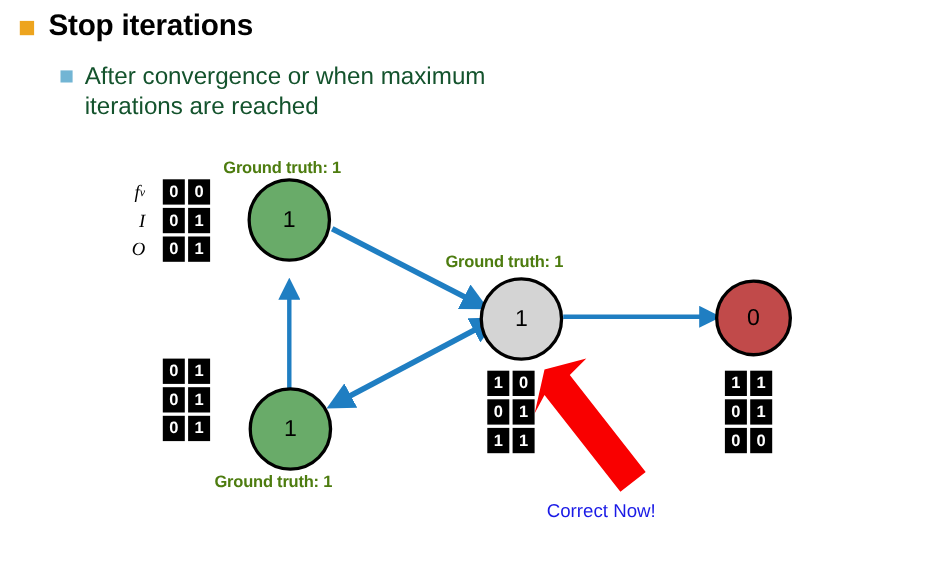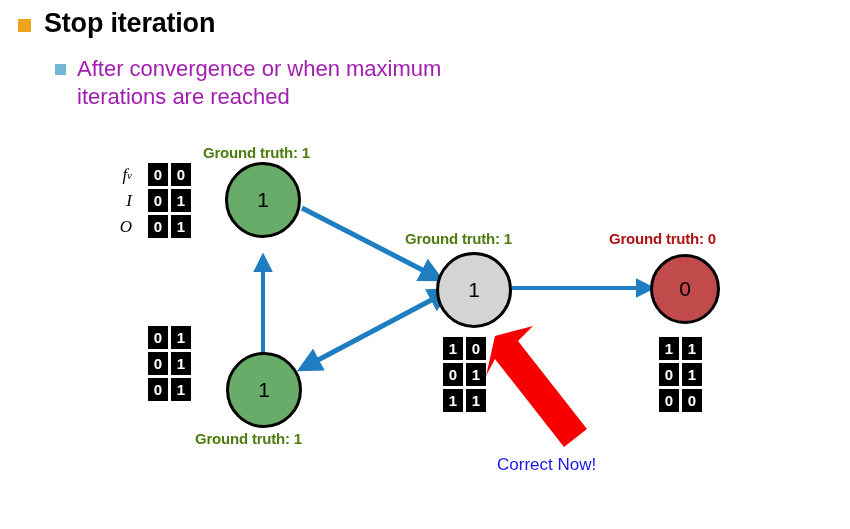--- a/index.html
+++ b/index.html
@@ -13,21 +13,21 @@
   
   .bullet-row{position:absolute;display:flex;align-items:flex-start;}
   .bullet-sq{flex:none;}
   .bullet-sq.l1{width:13px;height:13px;background:#eda41e;margin-top:11px;margin-right:13px;}
   .bullet-sq.l2{width:11px;height:11px;background:#72b5d4;margin-top:9px;margin-right:11px;}
   .title-txt{
     font-size:27px;font-weight:bold;color:#000;line-height:1.12;
     letter-spacing:-0.2px;white-space:nowrap;
   }
   .sub-txt{
-    font-size:22px;font-weight:normal;color:#a21caf;line-height:1.25;
+    font-size:22px;font-weight:normal;color:#14532d;line-height:1.25;
   }
   
   #diagram{position:absolute;left:0;top:130px;width:850px;height:399px;}
   svg.edges{position:absolute;left:0;top:0;width:850px;height:399px;}
   
   .node{
     position:absolute;border:3px solid #000;border-radius:50%;
     display:flex;align-items:center;justify-content:center;
     font-size:21px;color:#000;font-family:"Liberation Sans", sans-serif;
     box-sizing:border-box;
@@ -63,21 +63,21 @@
   
   .callout-txt{
     position:absolute;font-size:17px;color:#1a1ae6;white-space:nowrap;
   }
 </style>
 </head>
 <body>
 
 <div class="bullet-row" style="left:18px;top:8px;">
   <span class="bullet-sq l1"></span>
-  <span class="title-txt">Stop iteration</span>
+  <span class="title-txt">Stop iterations</span>
 </div>
 
 <div class="bullet-row" style="left:55px;top:55px;width:470px;">
   <span class="bullet-sq l2"></span>
   <span class="sub-txt">After convergence or when maximum iterations are reached</span>
 </div>
 
 <div id="diagram">
 
   <svg class="edges" viewBox="0 0 850 399">
@@ -187,17 +187,16 @@
   <div class="node red" style="left:650px;top:124px;width:70px;height:70px;">
     <span>0</span>
   </div>
 
   <div class="gt green" style="left:203px;top:14px;">Ground truth: 1</div>
 
   <div class="gt green" style="left:195px;top:300px;">Ground truth: 1</div>
 
   <div class="gt green" style="left:405px;top:100px;">Ground truth: 1</div>
 
-  <div class="gt red" style="left:609px;top:100px;">Ground truth: 0</div>
 
   <div class="callout-txt" style="left:497px;top:325px;">Correct Now!</div>
 
 </div>
 
 </body></html>

